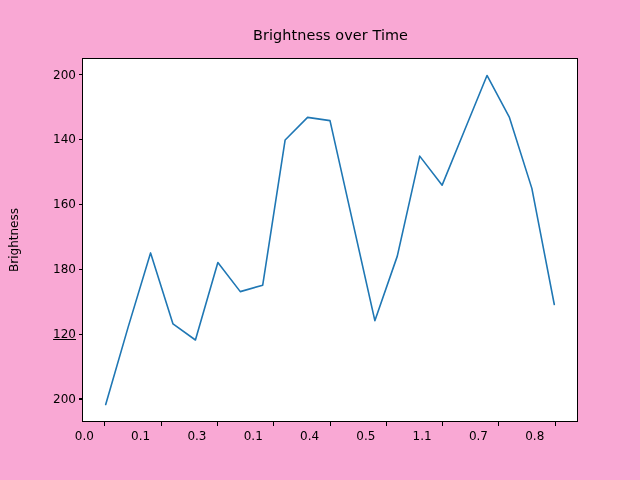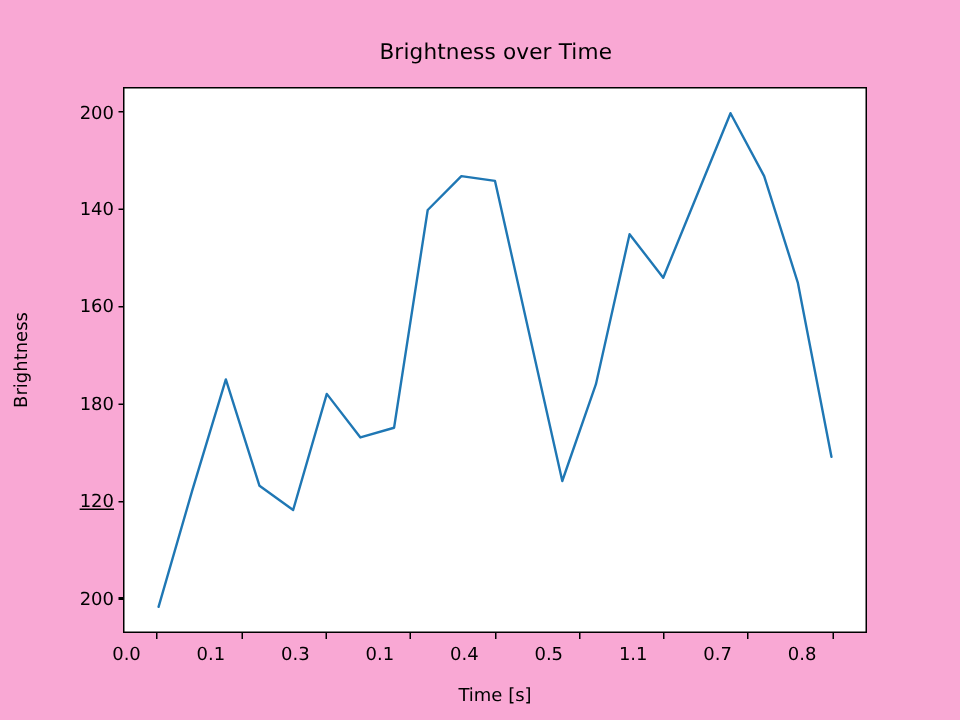--- a/index.html
+++ b/index.html
@@ -143,17 +143,16 @@
       <div class="tick-mark-x" style="left: 385.8px; top: 422px;"></div>
       <div class="tick-label-x" style="left: 386.3px; top: 430px;">0.5</div>
       <div class="tick-mark-x" style="left: 442.099px; top: 422px;"></div>
       <div class="tick-label-x" style="left: 442.599px; top: 430px;">1.1</div>
       <div class="tick-mark-x" style="left: 498.399px; top: 422px;"></div>
       <div class="tick-label-x" style="left: 498.899px; top: 430px;">0.7</div>
       <div class="tick-mark-x" style="left: 554.699px; top: 422px;"></div>
       <div class="tick-label-x" style="left: 555.199px; top: 430px;">0.8</div>
     </div>
 
-  <div id="xlabel">Time [s]</div>
 
   <div id="ylabel">Brightness</div>
 
 </div>
 
 </body></html>

